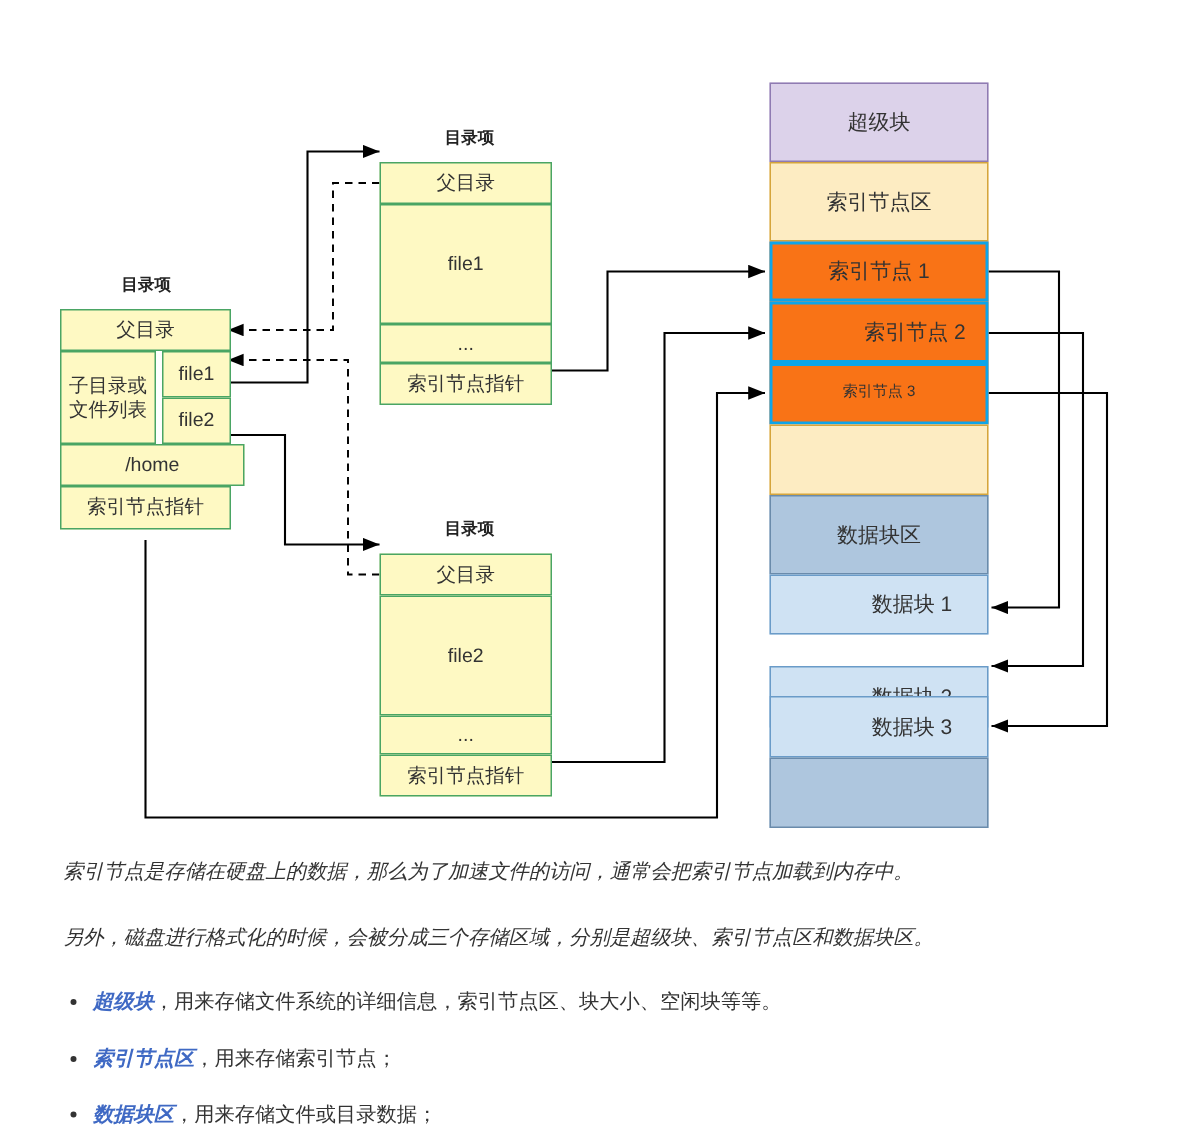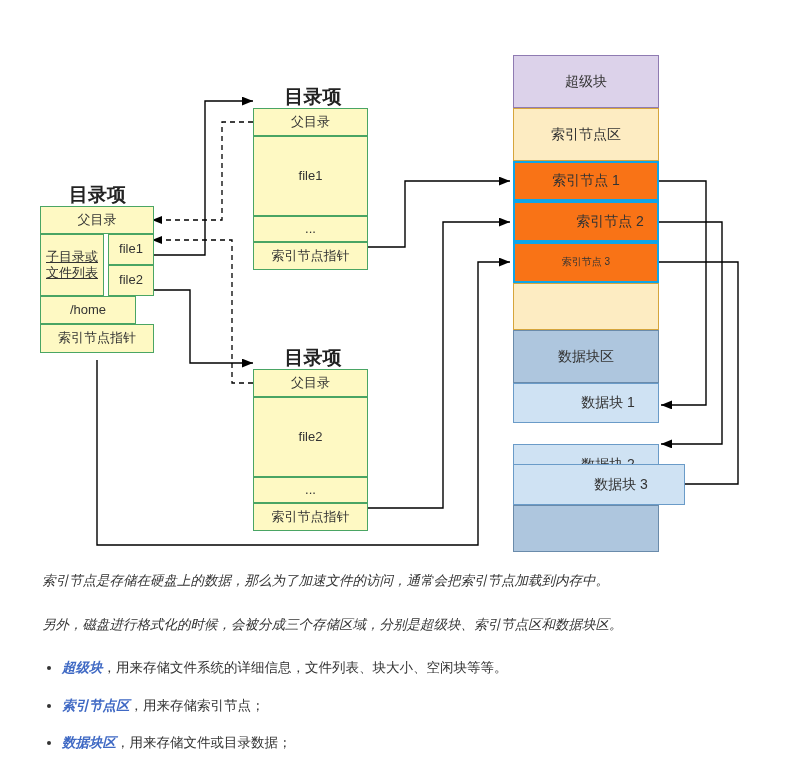--- a/index.html
+++ b/index.html
@@ -31,21 +31,21 @@
     text-align: center;
     font-size: 13px;
     line-height: 1.25;
   }
   .green {
     background: #fef9c3;
     border: 1px solid #4aa564;
   }
   .label {
     position: absolute;
-    font-size: 19px;
+    font-size: 11px;
     font-weight: bold;
     color: #222;
     text-align: center;
   }
   .purple {
     background: #dcd2ea;
     border: 1px solid #8f7bb2;
   }
   .yellow {
     background: #fdecc2;
@@ -137,28 +137,28 @@
 
     <path d="M659,222 L722,222 L722,444 L661,444" fill="none" stroke="#000" stroke-width="1.4" marker-end="url(#ah)"></path>
 
     <path d="M659,262 L738,262 L738,484 L661,484" fill="none" stroke="#000" stroke-width="1.4" marker-end="url(#ah)"></path>
   </svg>
 
   <div class="label" style="left:45px; top:182px; width:105px;">目录项</div>
 
   <div class="box green" style="left:40px; top:206px; width:114px; height:28px;">父目录</div>
 
-  <div class="box green" style="left:40px; top:234px; width:64px; height:62px; white-space:pre-line;text-decoration:underline;">子目录或
+  <div class="box green" style="left:40px; top:234px; width:64px; height:62px; white-space:pre-line;">子目录或
 文件列表</div>
 
   <div class="box green" style="left:108px; top:234px; width:46px; height:31px;">file1</div>
 
   <div class="box green" style="left:108px; top:265px; width:46px; height:31px;">file2</div>
 
-  <div class="box green" style="left:40px; top:296px; width:96px; height:28px;">/home</div>
+  <div class="box green" style="left:40px; top:296px; width:123px; height:28px;">/home</div>
 
   <div class="box green" style="left:40px; top:324px; width:114px; height:29px;">索引节点指针</div>
 
   <div class="label" style="left:258px; top:84px; width:110px;">目录项</div>
 
   <div class="box green" style="left:253px; top:108px; width:115px; height:28px;">父目录</div>
 
   <div class="box green" style="left:253px; top:136px; width:115px; height:80px;">file1</div>
 
   <div class="box green" style="left:253px; top:216px; width:115px; height:26px;">...</div>
@@ -186,32 +186,32 @@
   <div class="box orange" style="left:513px; top:242px; width:146px; height:41px; font-size:10px;">索引节点 3</div>
 
   <div class="box yellow" style="left:513px; top:283px; width:146px; height:47px;"></div>
 
   <div class="box bluegray" style="left:513px; top:330px; width:146px; height:53px; font-size:14px;">数据块区</div>
 
   <div class="box lightblue" style="left:513px; top:383px; width:146px; height:40px; font-size:14px;">数据块 1</div>
 
   <div class="box lightblue" style="left:513px; top:444px; width:146px; height:41px; font-size:14px;">数据块 2</div>
 
-  <div class="box lightblue" style="left:513px; top:464px; width:172px; height:41px; font-size:14px;">数据块 3</div>
+  <div class="box lightblue" style="left:513px; top:464px; width:146px; height:41px; font-size:14px;">数据块 3</div>
 
   <div class="box plainblue" style="left:513px; top:505px; width:146px; height:47px;"></div>
 
 </div>
 
 <div id="text-block">
   <p>索引节点是存储在硬盘上的数据，那么为了加速文件的访问，通常会把索引节点加载到内存中。</p>
   <p>另外，磁盘进行格式化的时候，会被分成三个存储区域，分别是超级块、索引节点区和数据块区。</p>
   <ul>
     <li>
-      <span class="em">超级块</span><span>，用来存储文件系统的详细信息，文件列表、块大小、空闲块等等。</span>
+      <span class="em">超级块</span><span>，用来存储文件系统的详细信息，索引节点区、块大小、空闲块等等。</span>
     </li>
     <li>
       <span class="em">索引节点区</span><span>，用来存储索引节点；</span>
     </li>
     <li>
       <span class="em">数据块区</span><span>，用来存储文件或目录数据；</span>
     </li>
   </ul>
 </div>
 

